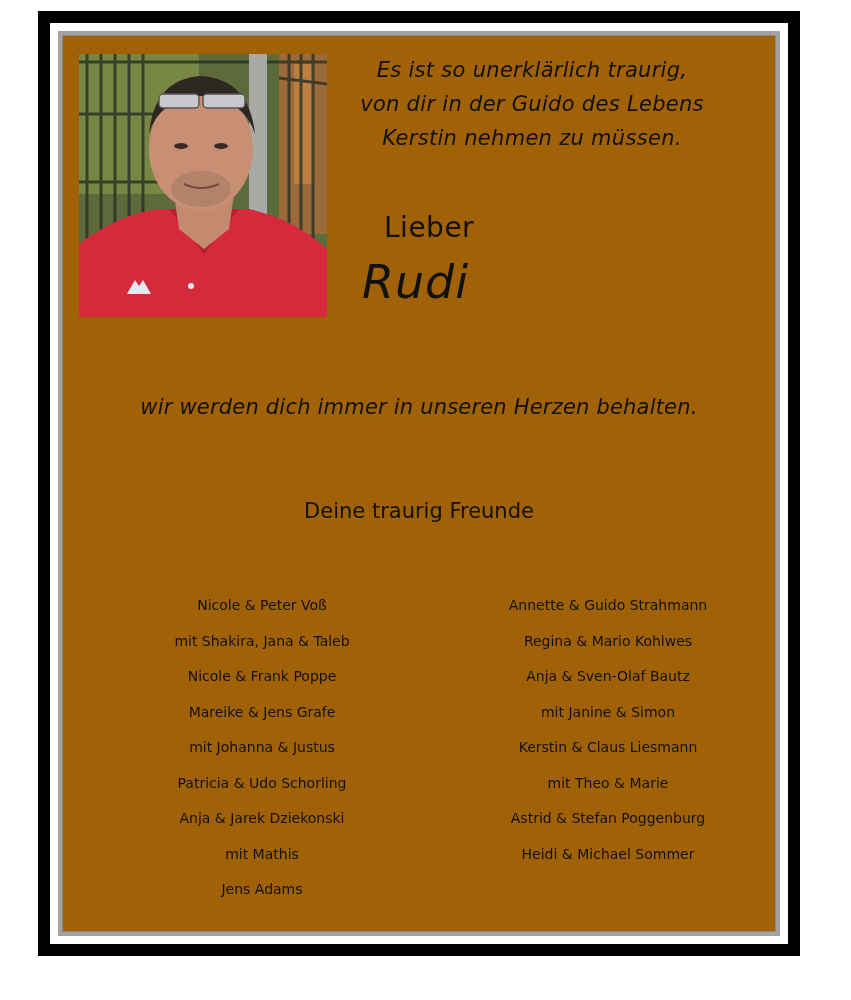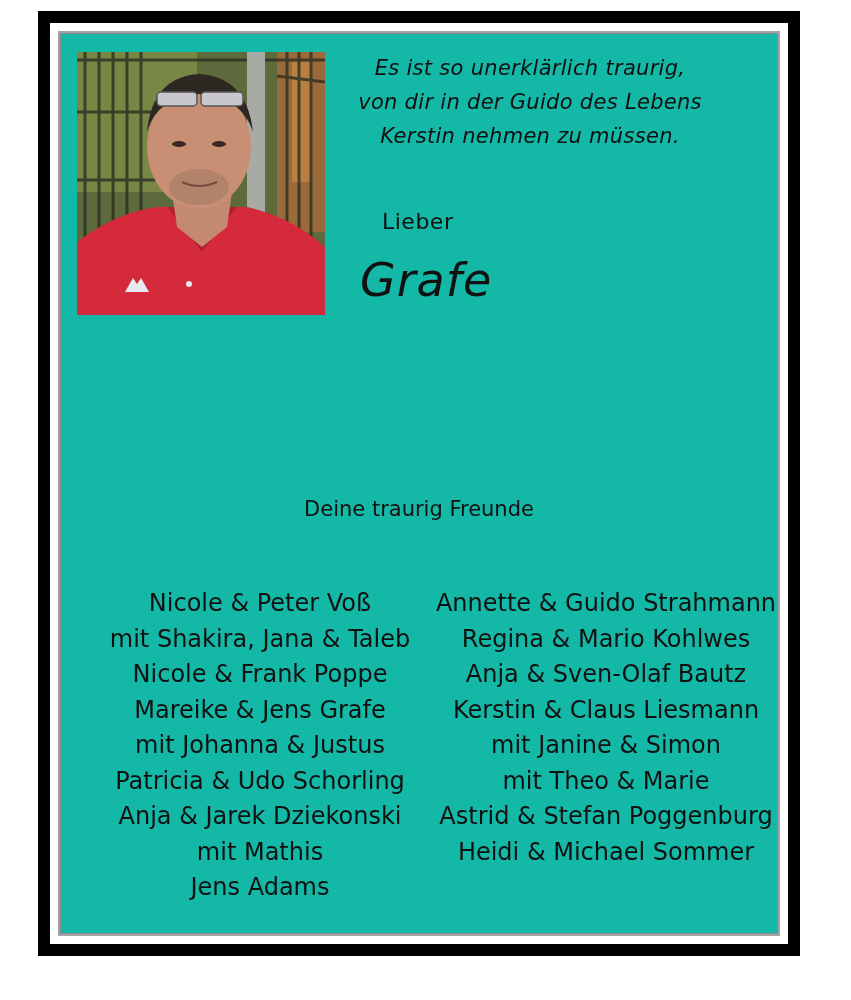--- a/index.html
+++ b/index.html
@@ -23,23 +23,23 @@
       height: 921px;
       border: 12px solid #000000;
       background: #ffffff;
     }
     .inner-frame {
       position: absolute;
       left: 8px;
       top: 8px;
       right: 8px;
       bottom: 8px;
-      border: 2px solid #a3a3a3;
+      border: 4px solid #a3a3a3;
       box-shadow: inset 0 0 0 1px #8a8a8a;
-      background: #14b8a6;
+      background: #a16207;
     }
     .photo {
       position: absolute;
       left: 17px;
       top: 19px;
       width: 248px;
       height: 263px;
       overflow: hidden;
       background: #6b6f4a;
     }
@@ -53,21 +53,21 @@
       font-style: italic;
       font-size: 21px;
       line-height: 34px;
       letter-spacing: 0.3px;
     }
     .quote div { white-space: nowrap; }
     .salutation {
       position: absolute;
       left: 322px;
       top: 176px;
-      font-size: 22px;
+      font-size: 28px;
       letter-spacing: 0.5px;
     }
     .name {
       position: absolute;
       left: 300px;
       top: 220px;
       font-size: 46px;
       font-style: italic;
       letter-spacing: 1px;
     }
@@ -86,21 +86,21 @@
       left: 0;
       right: 0;
       top: 464px;
       text-align: center;
       font-size: 21px;
     }
     .names-col {
       position: absolute;
       top: 553px;
       text-align: center;
-      font-size: 24px;
+      font-size: 14px;
       line-height: 35.5px;
     }
     .names-col div { white-space: nowrap; }
     .col-left { left: 30px; width: 340px; }
     .col-right { left: 370px; width: 352px; }
   </style>
 </head>
 <body>
 
 <div class="outer-frame">
@@ -158,42 +158,43 @@
       </svg>
     </div>
 
     <div class="quote">
       <div>Es ist so unerklärlich traurig,</div>
       <div>von dir in der Guido des Lebens</div>
       <div>Kerstin nehmen zu müssen.</div>
     </div>
 
     <div class="salutation">Lieber</div>
-    <div class="name">Grafe</div>
-
+    <div class="name">Rudi</div>
+
+    <div class="closing">wir werden dich immer in unseren Herzen behalten.</div>
 
     <div class="signature">Deine traurig Freunde</div>
 
     <div class="names-col col-left">
       <div>Nicole &amp; Peter Voß</div>
       <div>mit Shakira, Jana &amp; Taleb</div>
       <div>Nicole &amp; Frank Poppe</div>
       <div>Mareike &amp; Jens Grafe</div>
       <div>mit Johanna &amp; Justus</div>
       <div>Patricia &amp; Udo Schorling</div>
       <div>Anja &amp; Jarek Dziekonski</div>
       <div>mit Mathis</div>
       <div>Jens Adams</div>
     </div>
 
     <div class="names-col col-right">
       <div>Annette &amp; Guido Strahmann</div>
       <div>Regina &amp; Mario Kohlwes</div>
       <div>Anja &amp; Sven-Olaf Bautz</div>
+      <div>mit Janine &amp; Simon</div>
       <div>Kerstin &amp; Claus Liesmann</div>
-      <div>mit Janine &amp; Simon</div>
       <div>mit Theo &amp; Marie</div>
       <div>Astrid &amp; Stefan Poggenburg</div>
       <div>Heidi &amp; Michael Sommer</div>
     </div>
 
   </div>
 </div>
 
 </body></html>

